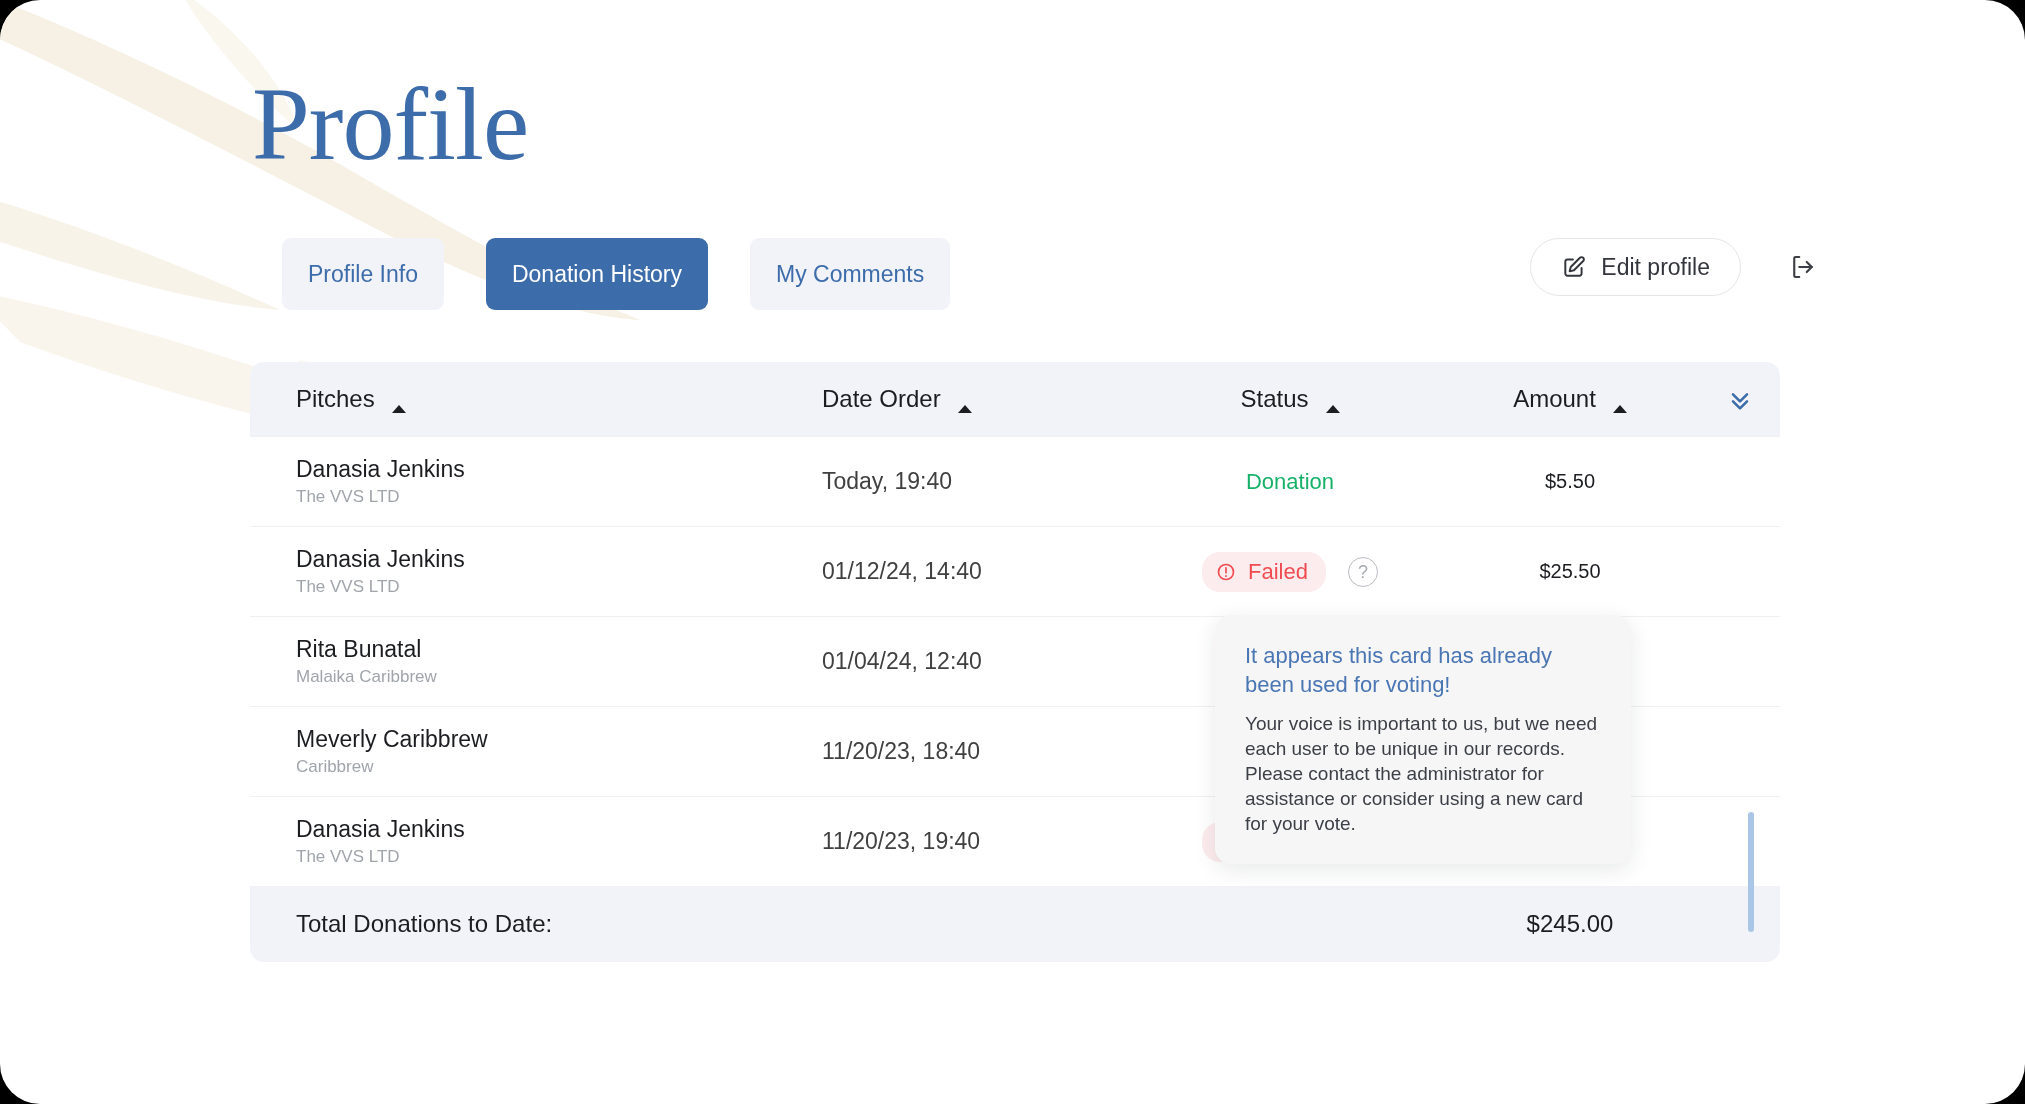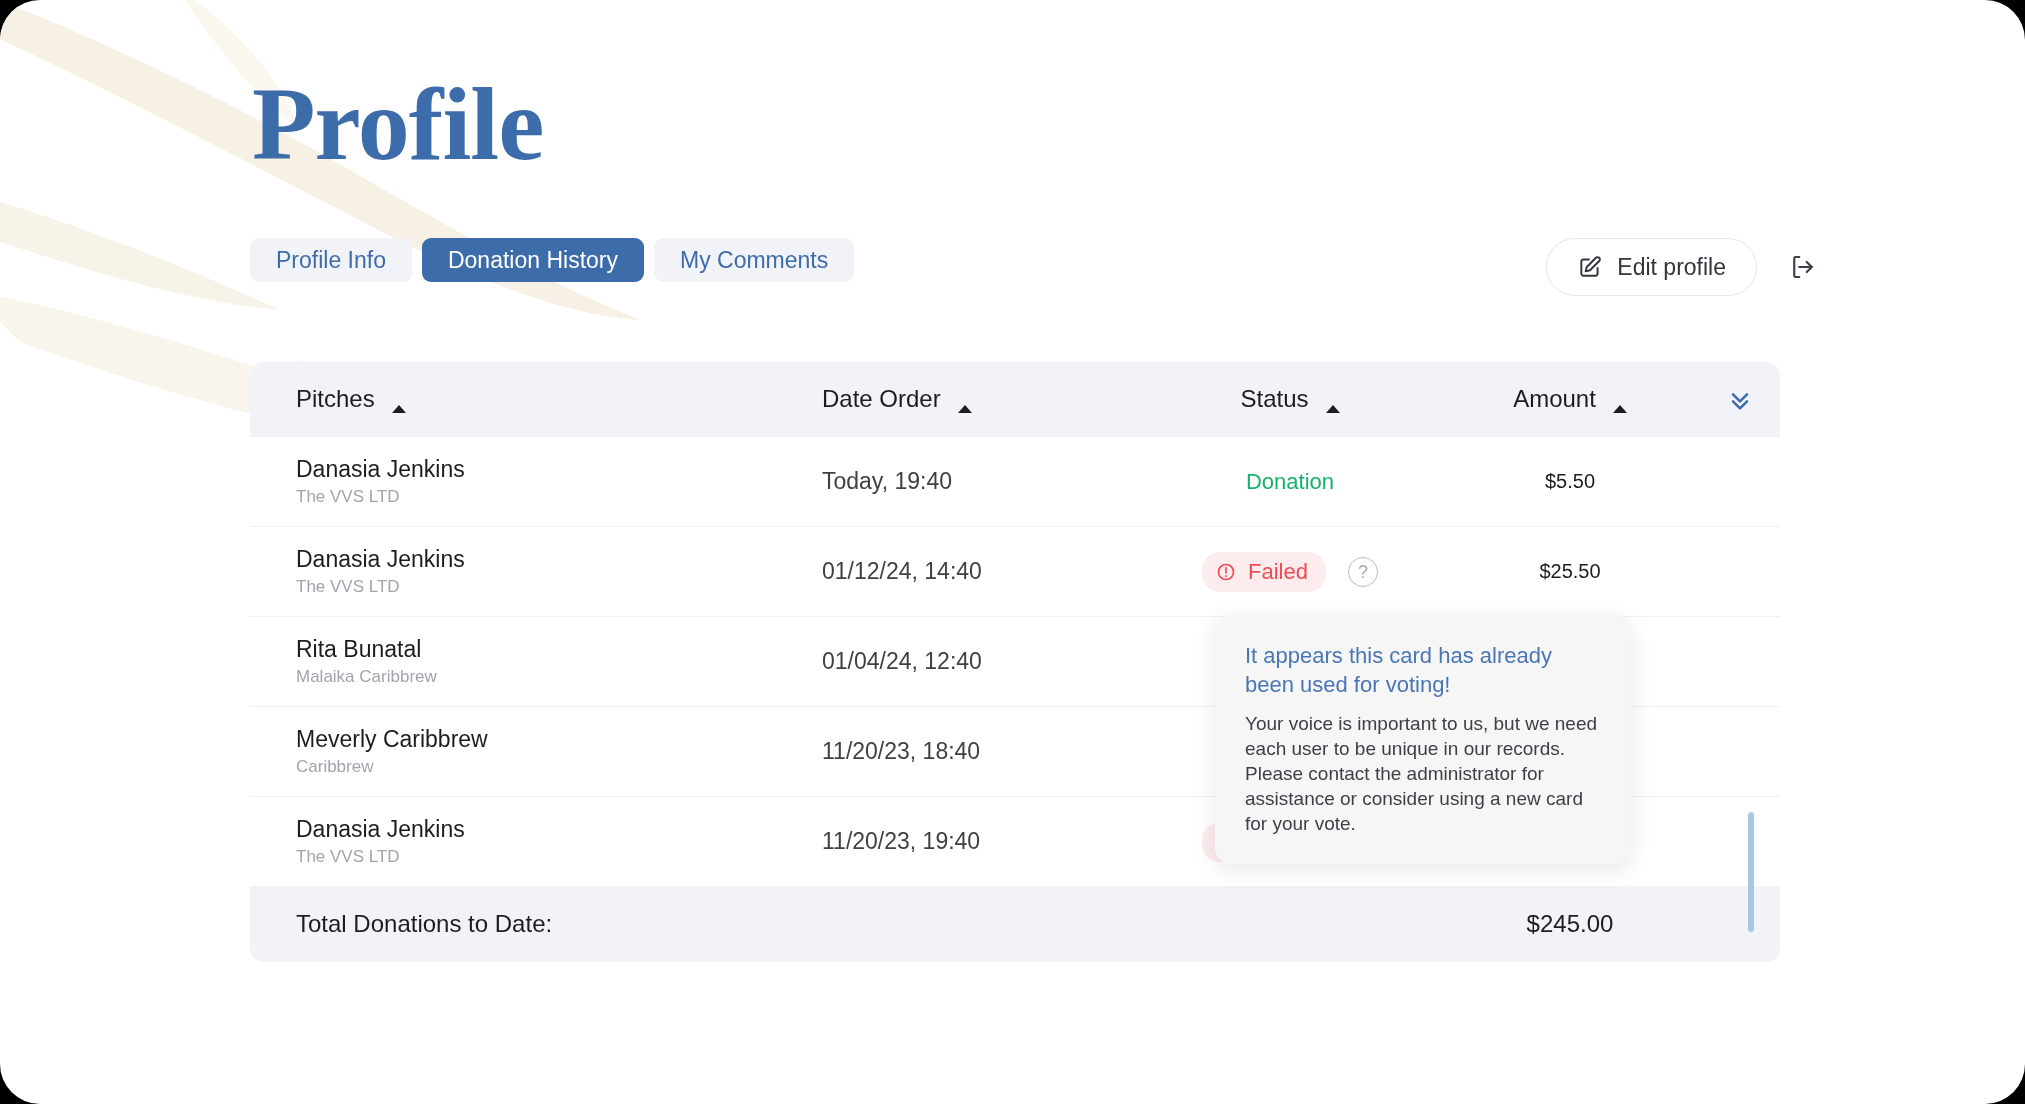--- a/index.html
+++ b/index.html
@@ -40,59 +40,60 @@
   
   .page-title {
     position: absolute;
     left: 252px;
     top: 68px;
     font-family: "Liberation Serif", "DejaVu Serif", serif;
     font-size: 104px;
     line-height: 112px;
     color: #3d6cab;
     letter-spacing: -1px;
-    font-weight: 700;
+    font-weight: 400;
   }
 
   
   .tabs {
     position: absolute;
     left: 250px;
     top: 238px;
     display: flex;
     gap: 10px;
   }
   .tab {
-    height: 44px;
+    height: 72px;
     padding: 8px 26px;
     display: flex;
     align-items: center;
     justify-content: center;
     border-radius: 9px;
     font-size: 23px;
     color: #3d6cab;
     background: #f1f3f8;
     white-space: nowrap;
     cursor: pointer;
     border: none;
     font-family: "Liberation Sans", sans-serif;
+    margin-left: 32px;
   }
   .tab.active {
     background: #3d6cab;
     color: #ffffff;
   }
 
   
   .actions {
     position: absolute;
     right: 200px;
     top: 238px;
     display: flex;
     align-items: center;
-    gap: 24px;
+    gap: 40px;
   }
   .edit-btn {
     height: 58px;
     padding: 0 30px;
     display: flex;
     align-items: center;
     gap: 14px;
     border-radius: 29px;
     border: 1px solid #e4e6ea;
     background: #ffffff;

